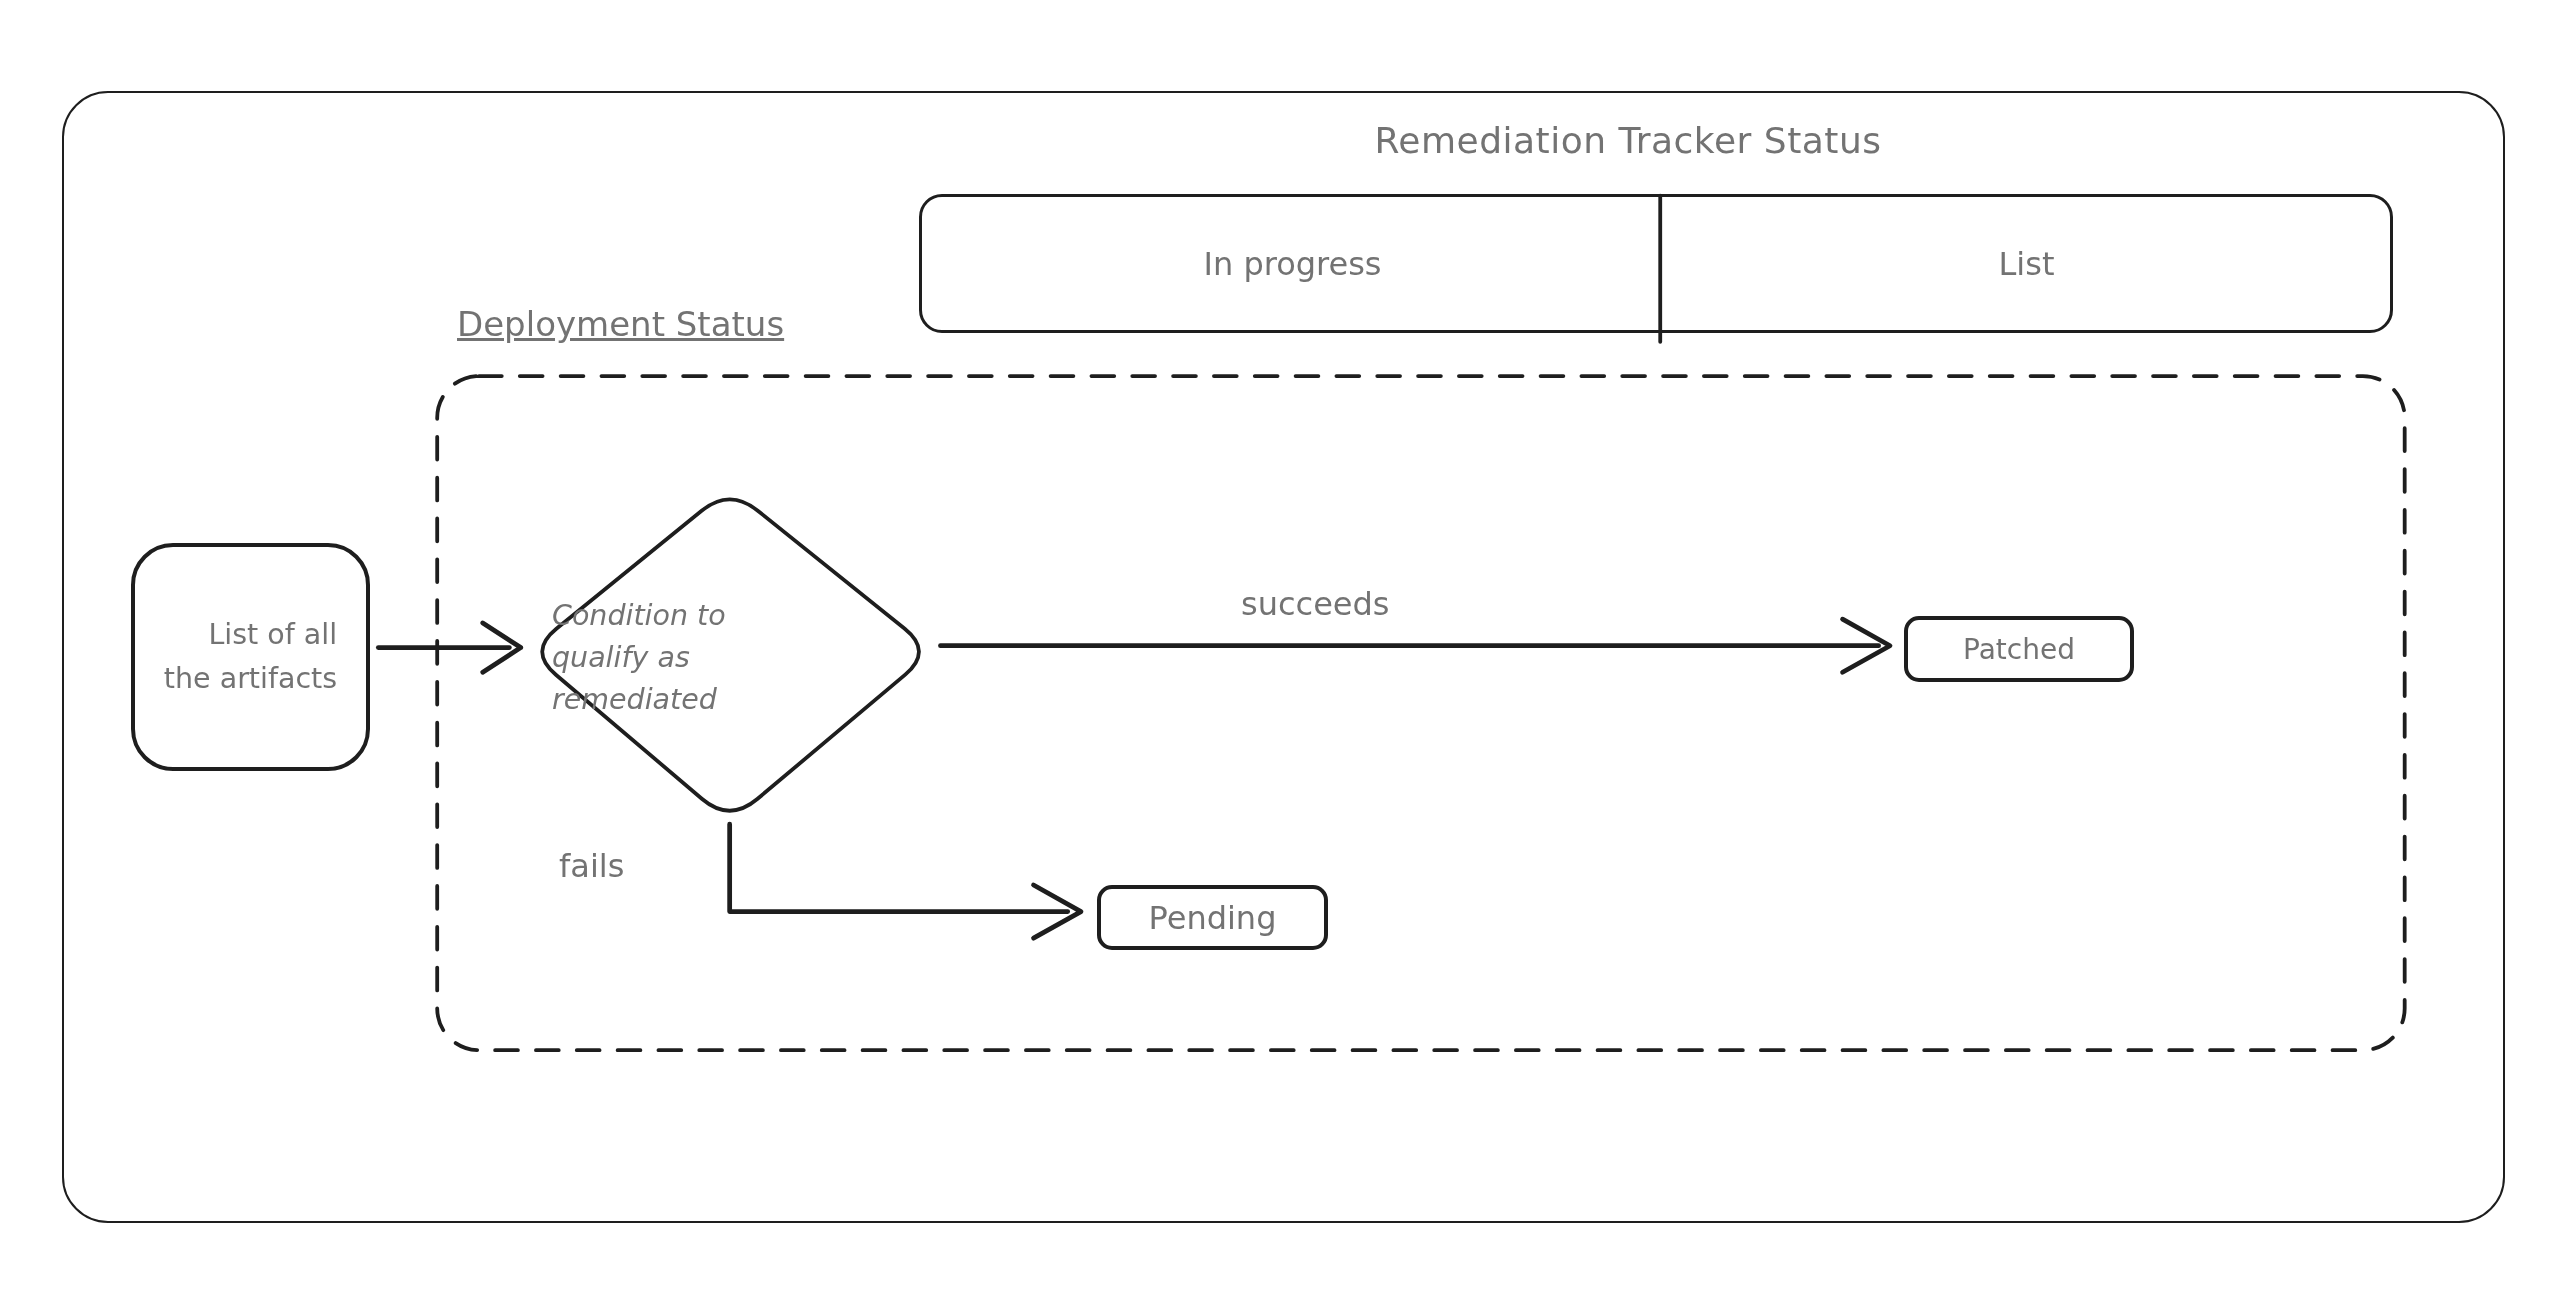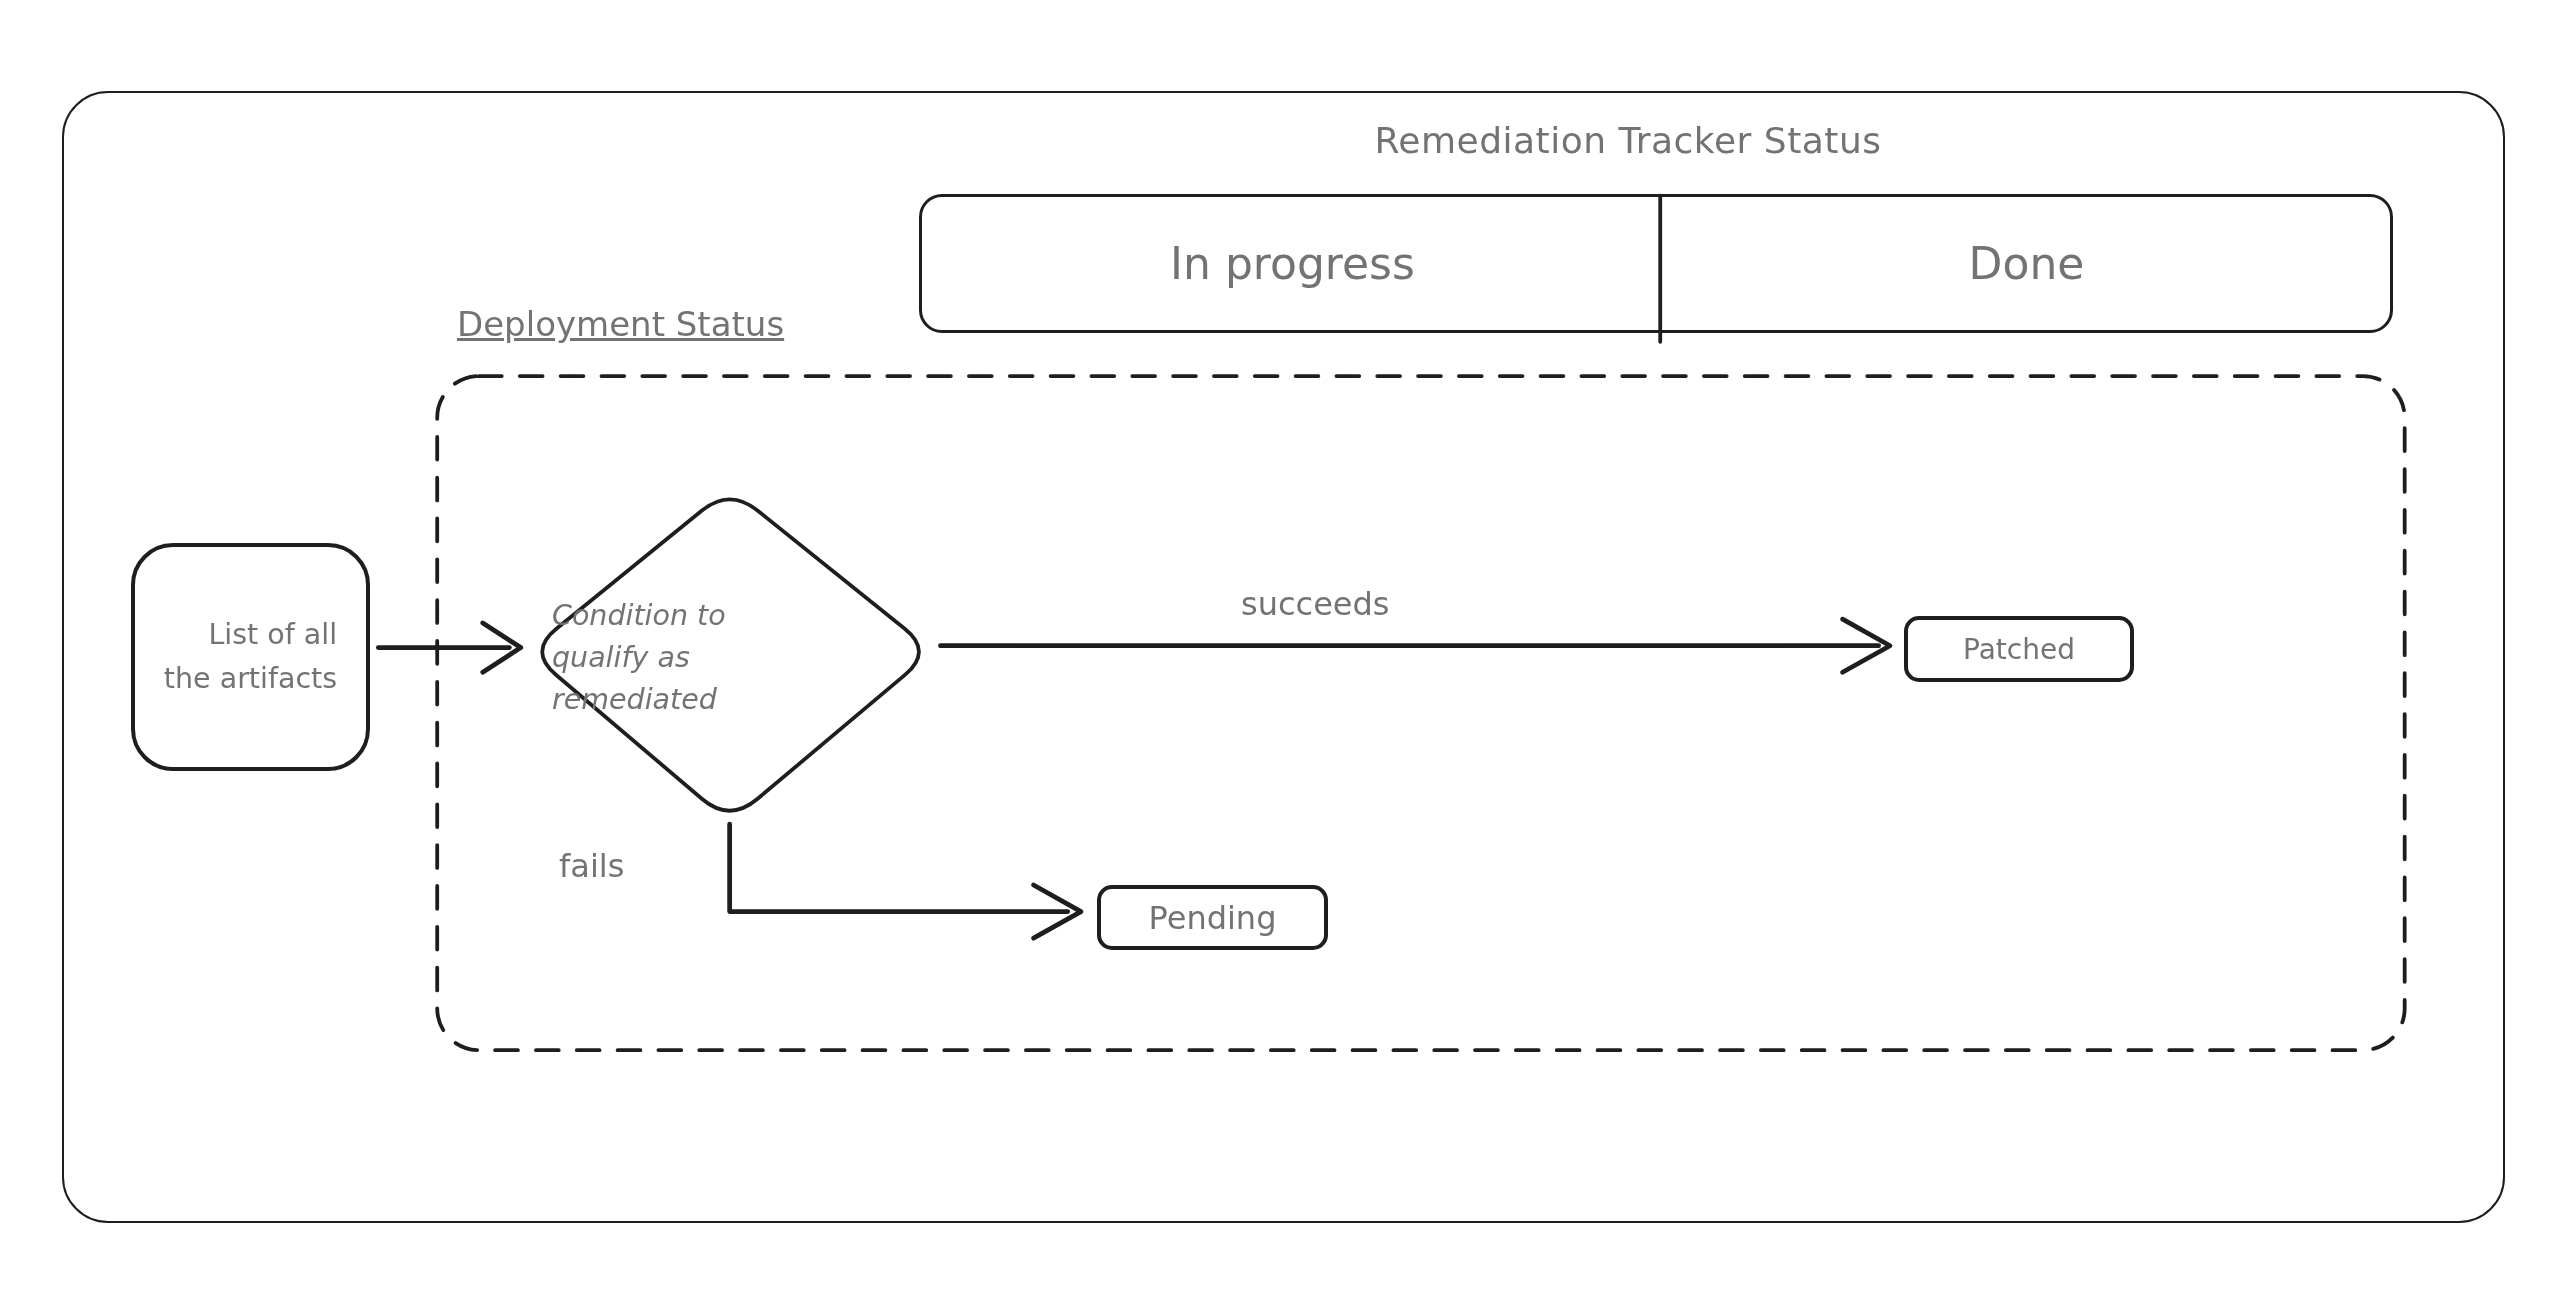--- a/index.html
+++ b/index.html
@@ -41,21 +41,21 @@
     border: 3.8px solid #1e1e1e;
     border-radius: 23px;
     box-sizing: border-box;
     display: flex;
     align-items: stretch;
   }
   .status-cell {
     display: flex;
     align-items: center;
     justify-content: center;
-    font-size: 44px;
+    font-size: 32px;
     white-space: nowrap;
     border-radius: 10px;
   }
   .status-cell.left  { width: 741px; }
   .status-cell.right { flex: 1; }
 
   .deploy-label {
     left: 457px; top: 304px;
     font-size: 34px;
     white-space: nowrap;
@@ -148,21 +148,21 @@
     <g stroke="#1e1e1e" fill="none" stroke-linecap="round" stroke-linejoin="round">
       <path d="M 768 868 L 768 960 L 1124 960" stroke-width="5"></path>
       <polyline points="1088,932 1138,960 1088,988" stroke-width="5"></polyline>
     </g>
   </svg>
 
   <div class="abs diagram-title">Remediation Tracker Status</div>
 
   <div class="abs status-bar">
     <div class="status-cell left">In progress</div>
-    <div class="status-cell right">Done</div>
+    <div class="status-cell right">List</div>
   </div>
 
   <div class="abs deploy-label">Deployment Status</div>
 
   <div class="abs node-box artifacts-box">
     <span class="preline">List of all
 the artifacts</span>
   </div>
 
   <div class="abs diamond-label preline">Condition to

